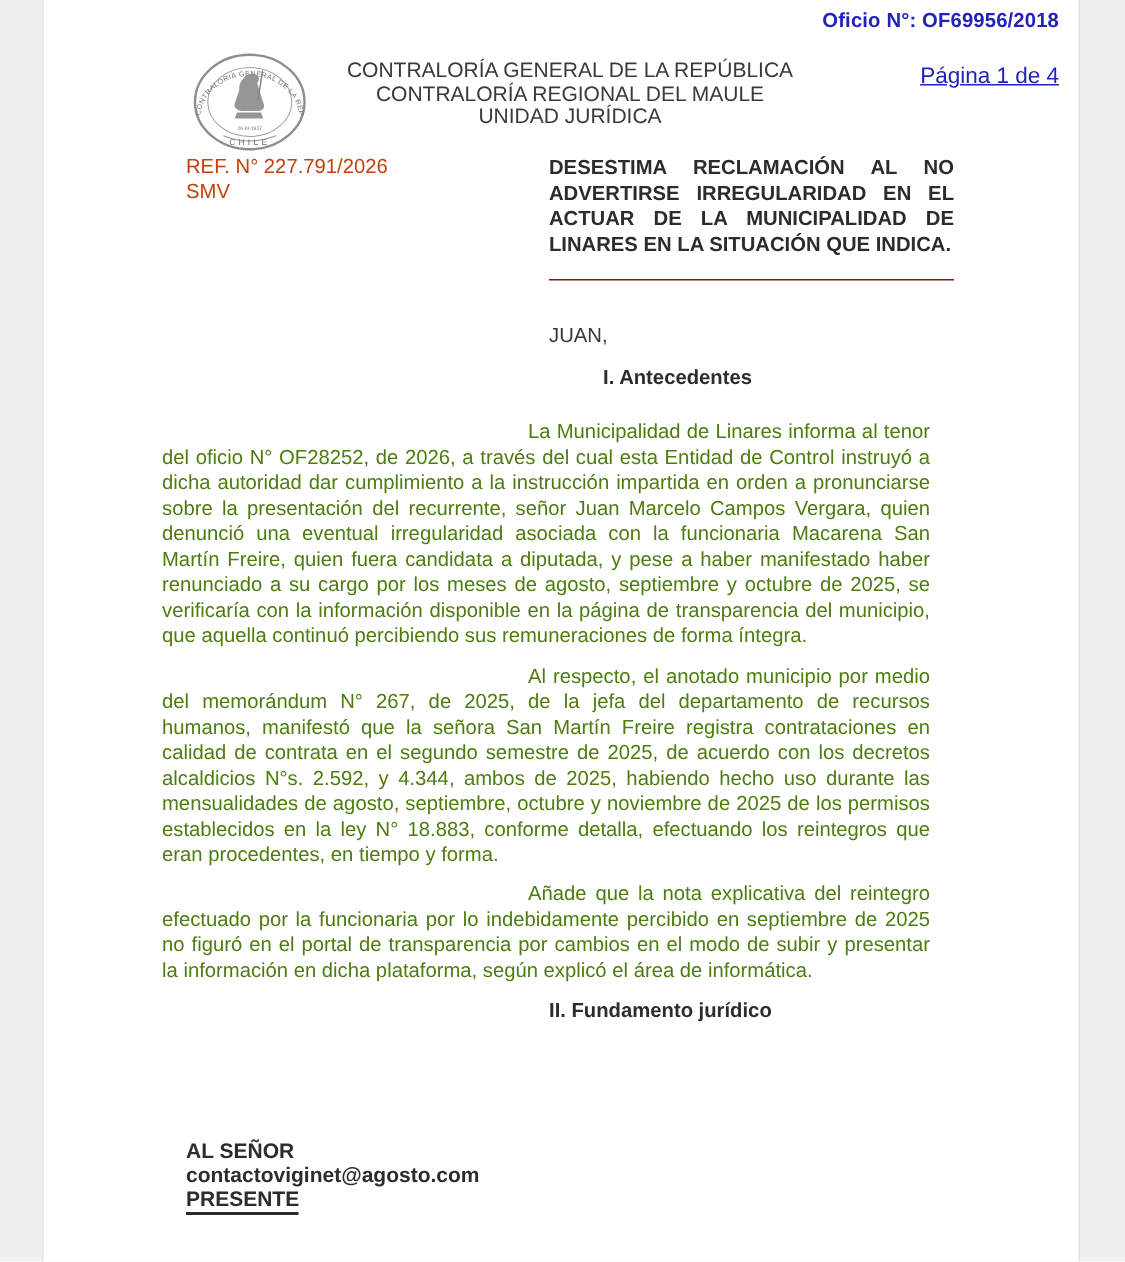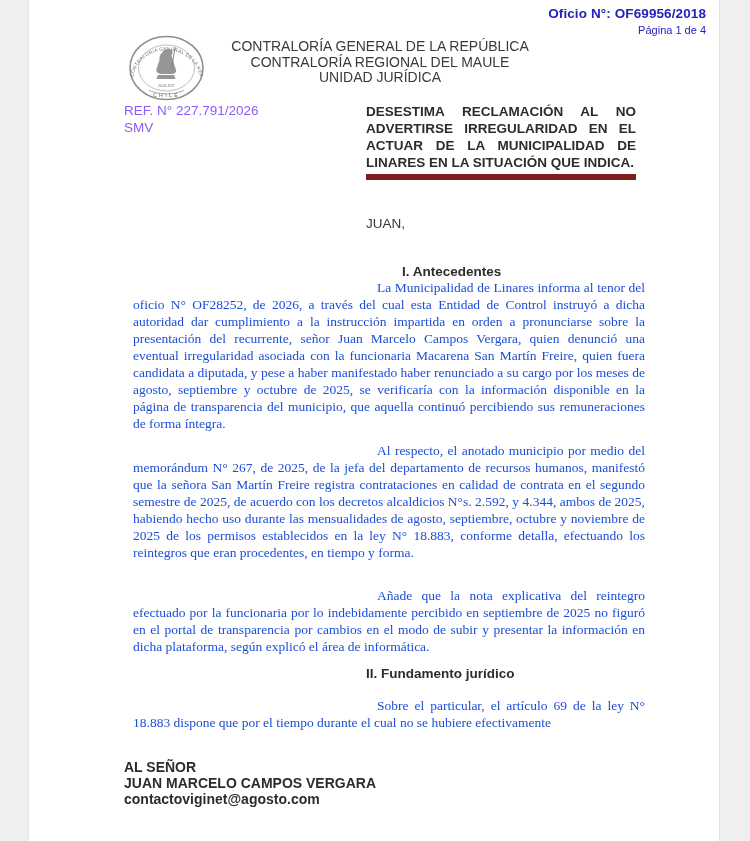--- a/index.html
+++ b/index.html
@@ -14,44 +14,44 @@
     position:absolute;left:28px;top:0;
     width:692px;height:841px;
     background:#ffffff;
     border-left:1px solid #e3e3e3;
     border-right:1px solid #e3e3e3;
     box-sizing:border-box;
     color:#383838;
   }
   .oficio{position:absolute;top:6px;right:13px;text-align:right;color:#2323bb;}
   .oficio-num{font-size:13.5px;font-weight:bold;letter-spacing:.1px;}
-  .page-num{font-size:11px;margin-top:3px;}
+  .page-num{font-size:15px;margin-top:21px;text-decoration:underline;}
   .seal{position:absolute;top:35px;left:99px;width:77px;height:67px;}
   .org{
     position:absolute;top:39px;left:95px;width:512px;
     text-align:center;font-size:14px;line-height:15.5px;color:#3a3a3a;
   }
   .ref-row{
     position:absolute;top:103px;left:95px;width:512px;
     display:flex;justify-content:space-between;align-items:flex-start;
   }
-  .ref{font-size:13.5px;line-height:16.5px;color:#8b5cf6;}
+  .ref{font-size:13.5px;line-height:16.5px;color:#c2410c;}
   .subject{
     width:270px;font-size:13.5px;font-weight:bold;line-height:17px;
     text-align:justify;color:#2c2c2c;
-    padding-bottom:3px;border-bottom:6px solid #7f1d1d;
+    padding-bottom:15px;border-bottom:1px solid #7f1d1d;
   }
   .talca{position:absolute;top:216px;left:337px;font-size:13.5px;}
   .h-sec{position:absolute;font-size:13.5px;font-weight:bold;color:#2c2c2c;}
-  .h1{top:264px;left:337px;padding-left:36px;}
+  .h1{top:244px;left:337px;padding-left:36px;}
   .h2{top:666px;left:337px;}
   .para{
-    position:absolute;left:104px;width:512px;margin:0;
+    position:absolute;left:79px;width:512px;margin:0;
     font-size:13.5px;line-height:17px;text-align:justify;
-    text-indent:244px;color:#1d4ed8;font-family:Liberation Serif, serif;
+    text-indent:244px;color:#4d7c0f;
   }
   .p1{top:279px;}
   .p2{top:442px;}
   .p3{top:587px;}
   .p4{top:697px;}
   .recipient{position:absolute;top:759px;left:95px;font-size:14px;font-weight:bold;line-height:16px;color:#2c2c2c;}
   .presente{display:inline-block;border-bottom:2px solid #2c2c2c;padding-bottom:1px;}
   .seal text{fill:#6e6e6e;}
 </style>
 </head>
@@ -98,22 +98,21 @@
     <div class="talca">JUAN,</div>
 
     <div class="h-sec h1">I. Antecedentes</div>
 
     <p class="para p1">La Municipalidad de Linares informa al tenor del oficio N° OF28252, de 2026, a través del cual esta Entidad de Control instruyó a dicha autoridad dar cumplimiento a la instrucción impartida en orden a pronunciarse sobre la presentación del recurrente, señor Juan Marcelo Campos Vergara, quien denunció una eventual irregularidad asociada con la funcionaria Macarena San Martín Freire, quien fuera candidata a diputada, y pese a haber manifestado haber renunciado a su cargo por los meses de agosto, septiembre y octubre de 2025, se verificaría con la información disponible en la página de transparencia del municipio, que aquella continuó percibiendo sus remuneraciones de forma íntegra.</p>
     <p class="para p2">Al respecto, el anotado municipio por medio del memorándum N° 267, de 2025, de la jefa del departamento de recursos humanos, manifestó que la señora San Martín Freire registra contrataciones en calidad de contrata en el segundo semestre de 2025, de acuerdo con los decretos alcaldicios N°s. 2.592, y 4.344, ambos de 2025, habiendo hecho uso durante las mensualidades de agosto, septiembre, octubre y noviembre de 2025 de los permisos establecidos en la ley N° 18.883, conforme detalla, efectuando los reintegros que eran procedentes, en tiempo y forma.</p>
     <p class="para p3">Añade que la nota explicativa del reintegro efectuado por la funcionaria por lo indebidamente percibido en septiembre de 2025 no figuró en el portal de transparencia por cambios en el modo de subir y presentar la información en dicha plataforma, según explicó el área de informática.</p>
 
     <div class="h-sec h2">II. Fundamento jurídico</div>
 
-    <p class="para p4">Sobre el particular, el artículo 69 de la ley N° 18.883 dispone que por el tiempo durante el cual no se hubiere efectivamente</p>
 
     <div class="recipient">
       <div>AL SEÑOR</div>
-      <div>JUAN MARCELO CAMPOS VERGARA</div>
       <div>contactoviginet@agosto.com</div>
+      <div><span class="presente">PRESENTE</span></div>
     </div>
 
   </div>
 </div>
 
 </body></html>

